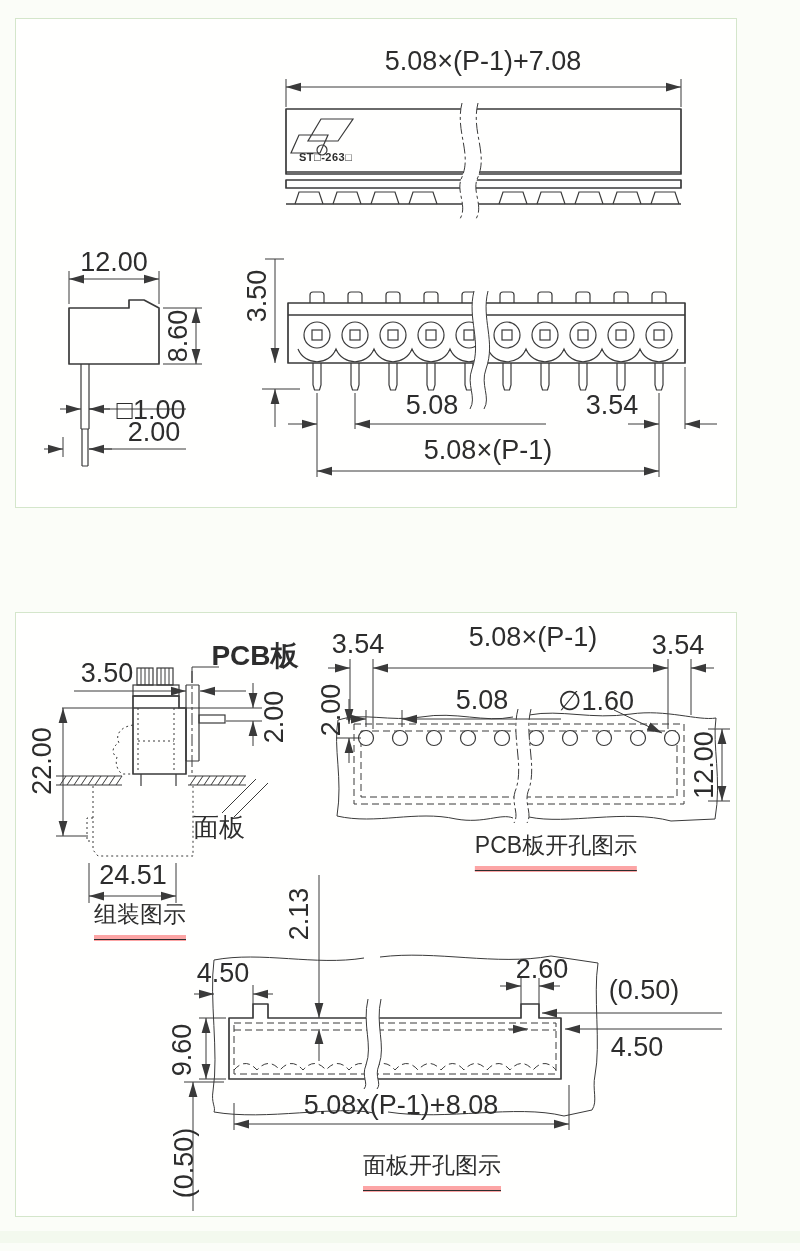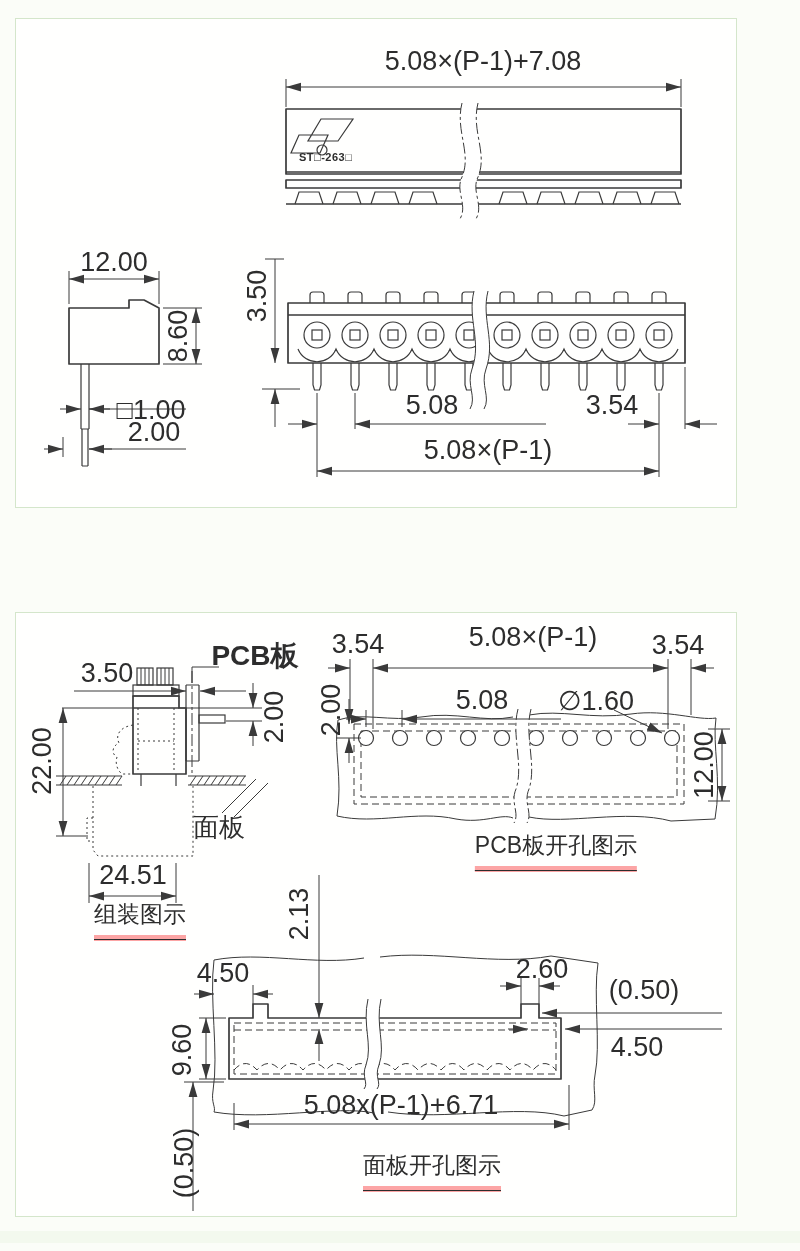--- a/index.html
+++ b/index.html
@@ -268,18 +268,18 @@
   <div class="t rot" style="left:315px;top:97px;">2.00</div>
   <div class="t rot" style="left:688px;top:152px;">12.00</div>
   <div class="t cap" style="left:540px;top:240px;">PCB板开孔图示</div>
 
   <div class="t rot" style="left:283px;top:301px;">2.13</div>
   <div class="t" style="left:207px;top:360px;">4.50</div>
   <div class="t" style="left:505px;top:356px;margin-left:21px;">2.60</div>
   <div class="t" style="left:628px;top:377px;">(0.50)</div>
   <div class="t rot" style="left:166px;top:437px;">9.60</div>
   <div class="t" style="left:621px;top:434px;">4.50</div>
-  <div class="t" style="left:385px;top:492px;">5.08x(P-1)+6.71</div>
+  <div class="t" style="left:385px;top:492px;">5.08x(P-1)+8.08</div>
   <div class="t rot" style="left:168px;top:550px;">(0.50)</div>
   <div class="t cap" style="left:416px;top:560px;">面板开孔图示</div>
 </div>
 
 <div class="bottom-band"></div>
 
 </body></html>

